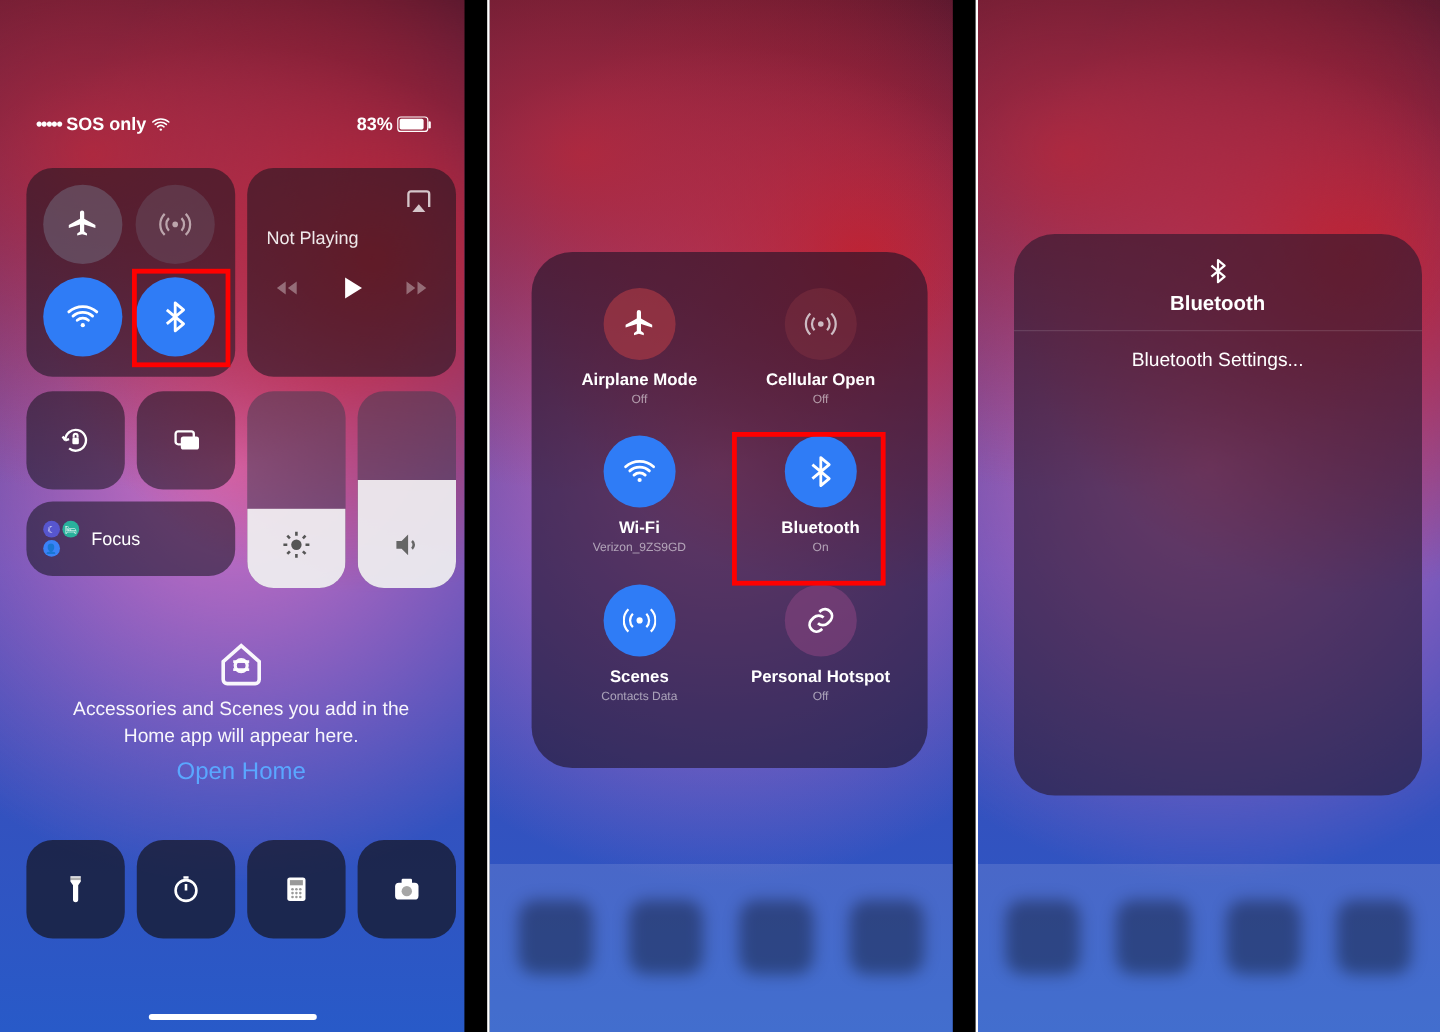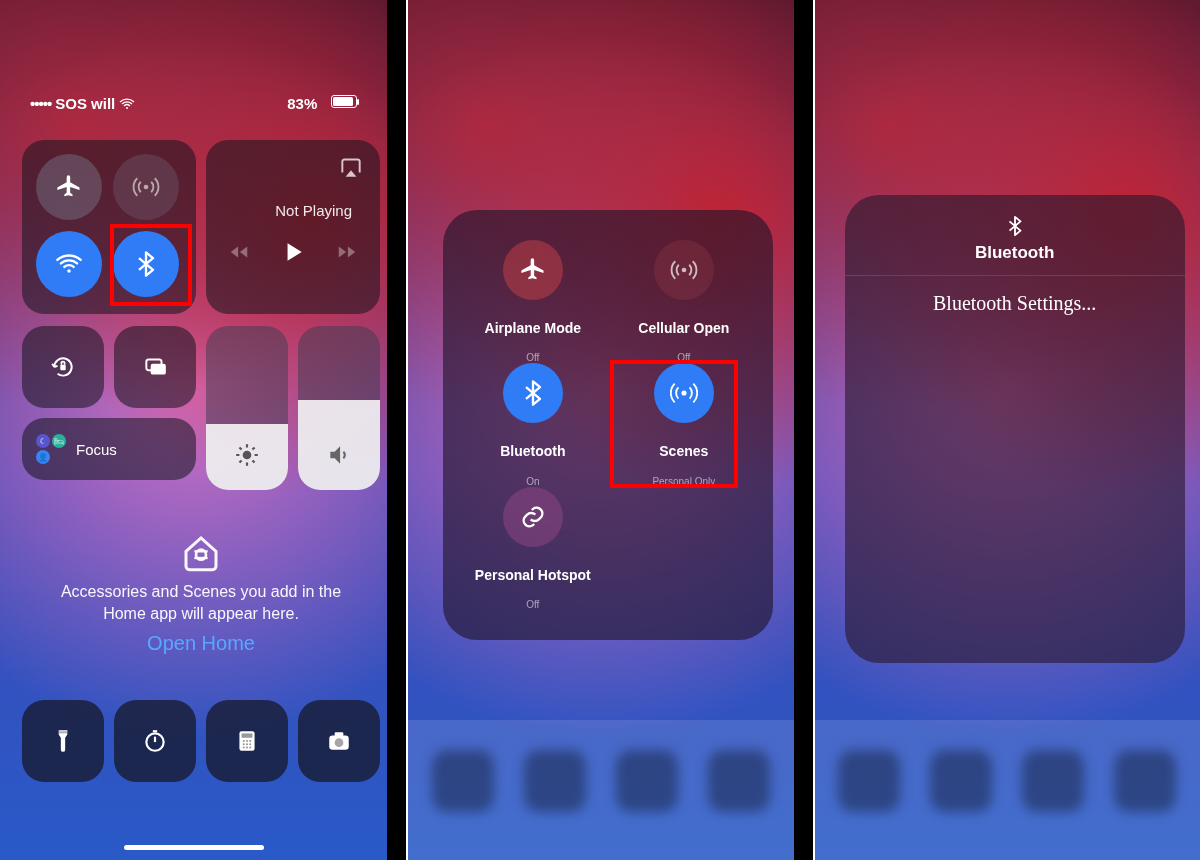--- a/index.html
+++ b/index.html
@@ -48,21 +48,21 @@
     top: 95px; left: 0; right: 0;
     display: flex;
     justify-content: space-between;
     align-items: center;
     padding: 0 30px;
     color: #fff;
     font-size: 15px;
     font-weight: 600;
   }
   .status-left { display: flex; align-items: center; gap: 4px; }
-  .status-right { display: flex; align-items: flex-start; gap: 14px; }
+  .status-right { display: flex; align-items: center; gap: 4px; }
   .sig-dots { letter-spacing: -1px; }
   .battery {
     width: 26px; height: 13px;
     border: 1px solid #fff;
     border-radius: 3px;
     position: relative;
     display: inline-block;
   }
   .battery::after {
     content: "";
@@ -108,23 +108,22 @@
   .red-box {
     position: absolute;
     border: 4px solid #ff0000;
     pointer-events: none;
   }
 
   
   .media-tile {
     top: 140px; left: 206px;
     width: 174px; height: 174px;
-    padding: 28px;
-    color: #fff;
-    text-align: right;
+    padding: 16px;
+    color: #fff;
   }
   .media-title {
     font-size: 15px;
     color: rgba(255,255,255,0.9);
     margin-top: 34px;
   }
   .media-controls {
     display: flex;
     justify-content: center;
     gap: 30px;
@@ -250,21 +249,21 @@
     background: rgba(30,20,40,0.62);
     padding: 30px 14px;
     display: grid;
     grid-template: repeat(3, 1fr) / 1fr 1fr;
     color: #fff;
   }
   .conn-item {
     display: flex;
     flex-direction: column;
     align-items: center;
-    justify-content: space-between;
+    justify-content: flex-start;
     gap: 8px;
   }
   .conn-item .circle-btn { width: 60px; height: 60px; }
   .conn-label { font-size: 14px; font-weight: 600; }
   .conn-sub { font-size: 10px; color: rgba(255,255,255,0.55); margin-top: -4px; }
 
   
   .bt-panel {
     position: absolute;
     top: 195px; left: 30px;
@@ -289,23 +288,22 @@
     height: 55px;
     border-bottom: 1px solid rgba(255,255,255,0.12);
     padding: 8px 22px 0;
   }
   .bt-row:last-child { border-bottom: none; }
   .bt-dev-name { font-size: 16px; }
   .bt-dev-status { font-size: 13px; color: rgba(255,255,255,0.55); }
   .bt-footer {
     text-align: center;
     padding: 16px;
-    font-size: 20px;
+    font-size: 16px;
     border-top: 1px solid rgba(255,255,255,0.12);
-    font-family: Liberation Serif, serif;
   }
 
   
   svg { width: 26px; height: 26px; }
   .circle-btn svg { width: 28px; height: 28px; }
 
 </style>
 </head>
 <body>
 
@@ -405,21 +403,21 @@
         <path fill="currentColor" d="M3 6v12l8-6zM13 6v12l8-6z"></path>
       </symbol>
   </defs>
 </svg>
 
 <div class="pane">
 
   <div class="status-bar">
     <div class="status-left">
       <span class="sig-dots">•••••</span>
-      <span>SOS will</span>
+      <span>SOS only</span>
       <svg style="width:16px;height:16px">
           <use href="#i-wifi"></use>
         </svg>
     </div>
     <div class="status-right">
       <span>83%</span>
       <span class="battery">
           <span class="battery-fill"></span>
         </span>
     </div>
@@ -557,34 +555,43 @@
           <svg>
             <use href="#i-cellular"></use>
           </svg>
         </div>
       <div class="conn-label">Cellular Open</div>
       <div class="conn-sub">Off</div>
     </div>
     <div class="conn-item">
       <div class="circle-btn on">
           <svg>
+            <use href="#i-wifi"></use>
+          </svg>
+        </div>
+      <div class="conn-label">Wi-Fi</div>
+      <div class="conn-sub">Verizon_9ZS9GD</div>
+    </div>
+    <div class="conn-item">
+      <div class="circle-btn on">
+          <svg>
             <use href="#i-bluetooth"></use>
           </svg>
         </div>
       <div class="conn-label">Bluetooth</div>
       <div class="conn-sub">On</div>
     </div>
     <div class="conn-item">
       <div class="circle-btn on">
           <svg>
             <use href="#i-airdrop"></use>
           </svg>
         </div>
       <div class="conn-label">Scenes</div>
-      <div class="conn-sub">Personal Only</div>
+      <div class="conn-sub">Contacts Data</div>
     </div>
     <div class="conn-item">
       <div class="circle-btn" style="background:rgba(140,70,130,0.55)">
           <svg>
             <use href="#i-link"></use>
           </svg>
         </div>
       <div class="conn-label">Personal Hotspot</div>
       <div class="conn-sub">Off</div>
     </div>

